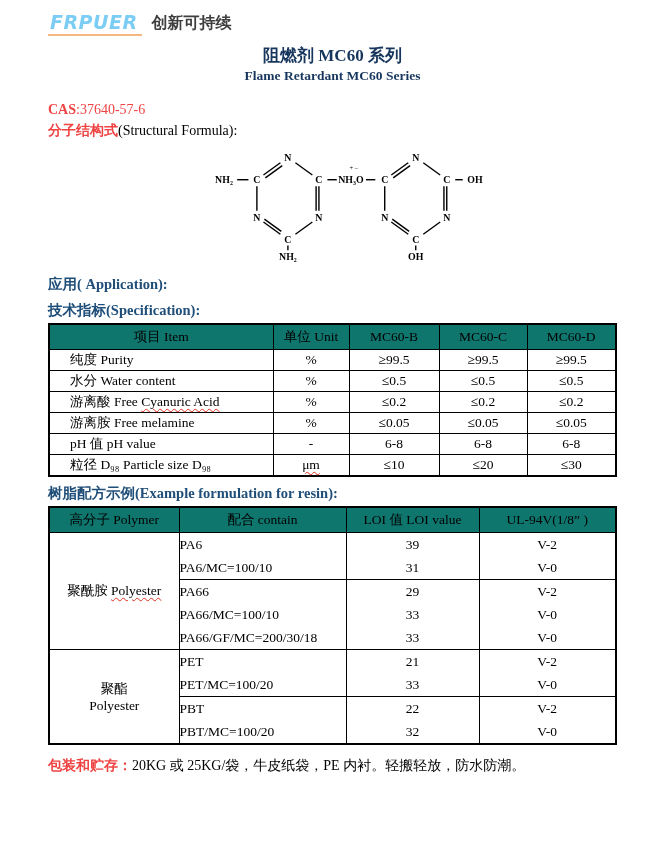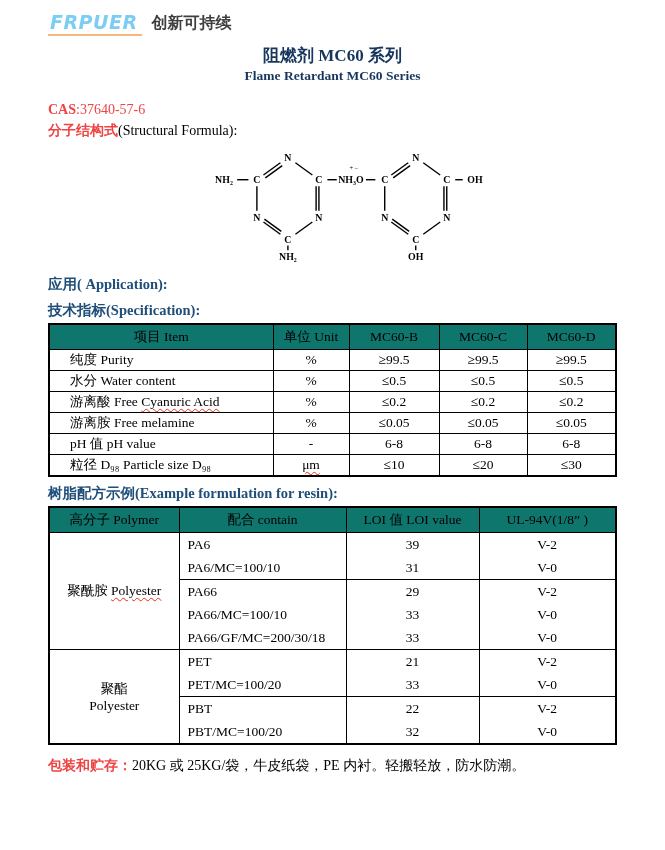--- a/index.html
+++ b/index.html
@@ -30,21 +30,21 @@
   .sect{font-size:14.5px;font-weight:bold;color:#1F4E79;margin:7px 0 3px 0;}
   .bodytext{font-size:14px;line-height:22px;margin:0;text-align:justify;}
   
   table{border-collapse:collapse;width:100%;font-size:13.5px;table-layout:fixed;}
   table{border:2px solid #000;}
   th{background:#0f766e;font-weight:normal;text-align:center;padding:2px 4px;height:20px;}
   .t1 th,.t1 td{border:1.5px solid #000;}
   .t1 td{padding:1px 6px;height:18px;text-align:center;}
   .t1 td.c-item{text-align:left;padding-left:20px;}
   .t2 th{border:1.5px solid #000;}
-  .t2 td{border-left:1.5px solid #000;border-right:1.5px solid #000;padding:1px 8px;height:21px;}
+  .t2 td{border-left:1.5px solid #000;border-right:1.5px solid #000;padding:1px 0;height:21px;}
   .t2 tr.sep td{border-top:1.5px solid #000;}
   .t2 td.c-poly{text-align:center;}
   .t2 td.c-contain{text-align:left;}
   .t2 td.c-num{text-align:center;}
   .wavy{
     text-decoration-line:underline;text-decoration-style:wavy;
     text-decoration-color:#E0301E;text-decoration-thickness:1px;text-underline-offset:2px;
   }
   .packing{margin:10px 0 0 0;font-size:14px;line-height:22px;}
 </style>

